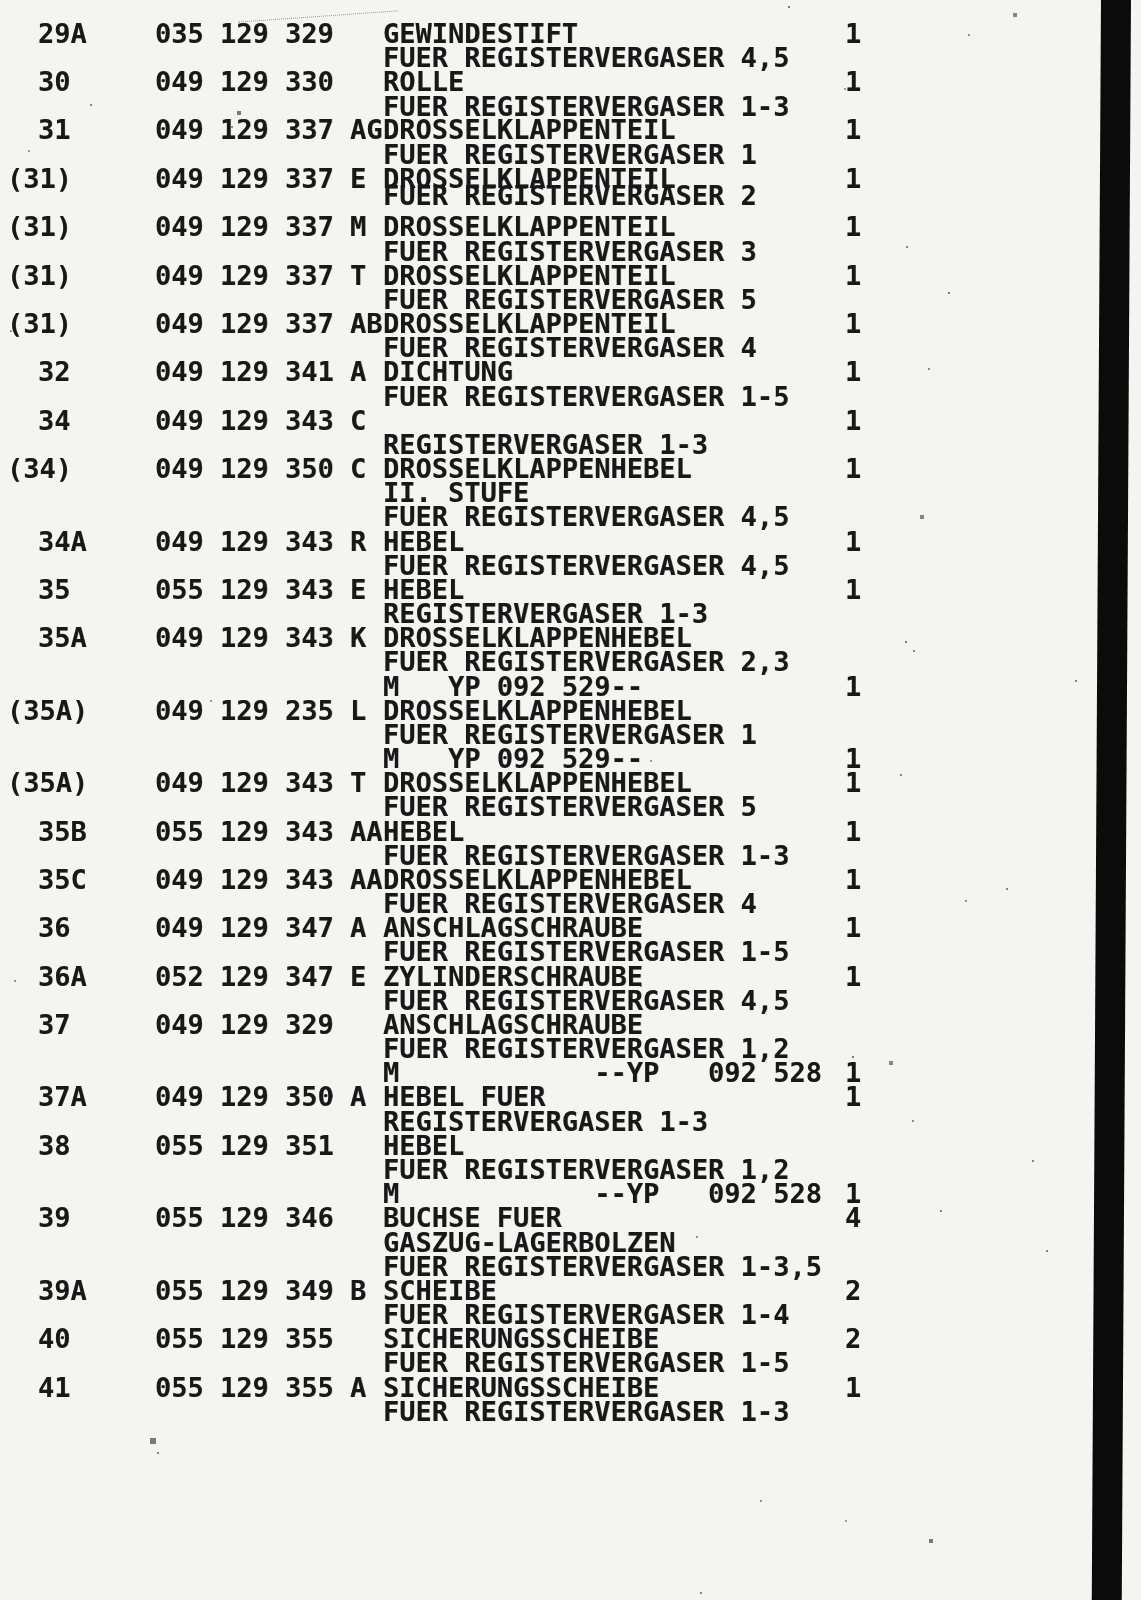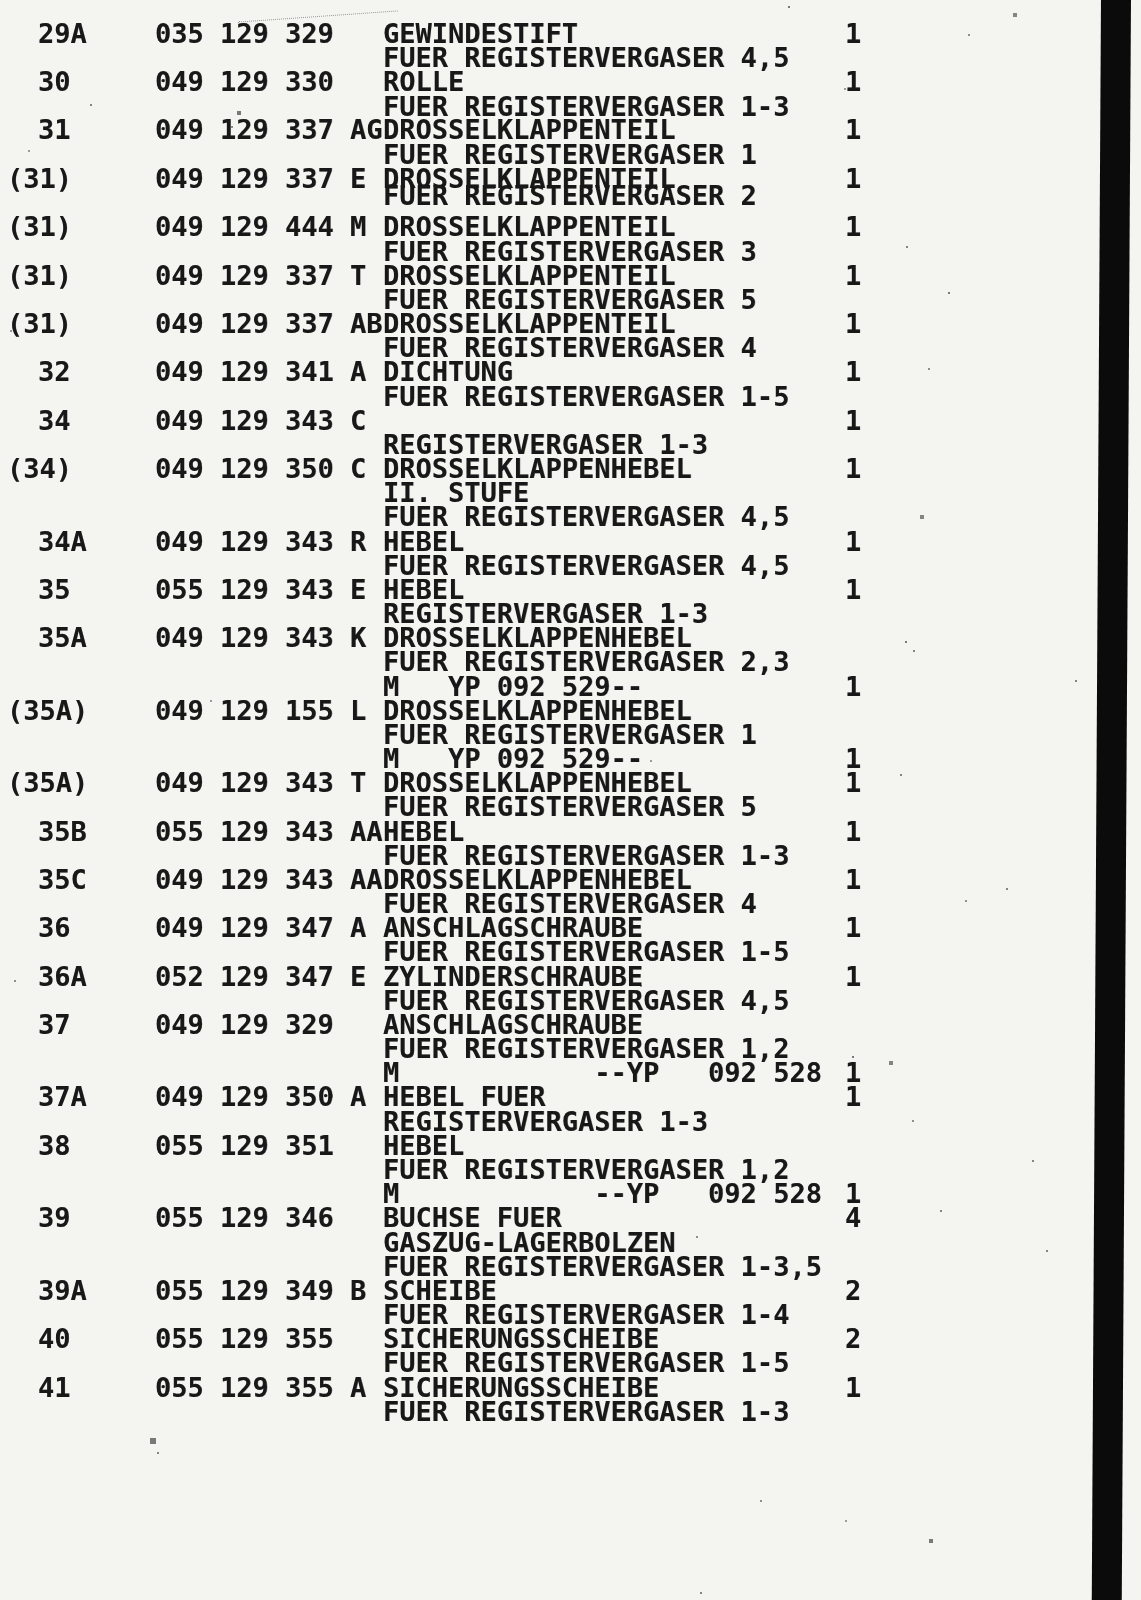--- a/index.html
+++ b/index.html
@@ -70,41 +70,41 @@
 <div class="page">
   <div>
       <div class="line" style="top: 22px;"><span class="col col-item">29A</span><span class="col col-part">035 129 329</span><span class="col col-desc">GEWINDESTIFT</span><span class="col col-qty">1</span></div>
       <div class="line" style="top: 46.17px;"><span class="col col-desc">FUER REGISTERVERGASER 4,5</span></div>
       <div class="line" style="top: 70.34px;"><span class="col col-item">30</span><span class="col col-part">049 129 330</span><span class="col col-desc">ROLLE</span><span class="col col-qty">1</span></div>
       <div class="line" style="top: 94.51px;"><span class="col col-desc">FUER REGISTERVERGASER 1-3</span></div>
       <div class="line" style="top: 118px;"><span class="col col-item">31</span><span class="col col-part">049 129 337 AG</span><span class="col col-desc">DROSSELKLAPPENTEIL</span><span class="col col-qty">1</span></div>
       <div class="line" style="top: 142.85px;"><span class="col col-desc">FUER REGISTERVERGASER 1</span></div>
       <div class="line" style="top: 167.02px;"><span class="col col-item paren">(31)</span><span class="col col-part">049 129 337 E</span><span class="col col-desc">DROSSELKLAPPENTEIL</span><span class="col col-qty">1</span></div>
       <div class="line" style="top: 184px;"><span class="col col-desc">FUER REGISTERVERGASER 2</span></div>
-      <div class="line" style="top: 215.36px;"><span class="col col-item paren">(31)</span><span class="col col-part">049 129 444 M</span><span class="col col-desc">DROSSELKLAPPENTEIL</span><span class="col col-qty">1</span></div>
+      <div class="line" style="top: 215.36px;"><span class="col col-item paren">(31)</span><span class="col col-part">049 129 337 M</span><span class="col col-desc">DROSSELKLAPPENTEIL</span><span class="col col-qty">1</span></div>
       <div class="line" style="top: 239.53px;"><span class="col col-desc">FUER REGISTERVERGASER 3</span></div>
       <div class="line" style="top: 263.7px;"><span class="col col-item paren">(31)</span><span class="col col-part">049 129 337 T</span><span class="col col-desc">DROSSELKLAPPENTEIL</span><span class="col col-qty">1</span></div>
       <div class="line" style="top: 287.87px;"><span class="col col-desc">FUER REGISTERVERGASER 5</span></div>
       <div class="line" style="top: 312.04px;"><span class="col col-item paren">(31)</span><span class="col col-part">049 129 337 AB</span><span class="col col-desc">DROSSELKLAPPENTEIL</span><span class="col col-qty">1</span></div>
       <div class="line" style="top: 336.21px;"><span class="col col-desc">FUER REGISTERVERGASER 4</span></div>
       <div class="line" style="top: 360.38px;"><span class="col col-item">32</span><span class="col col-part">049 129 341 A</span><span class="col col-desc">DICHTUNG</span><span class="col col-qty">1</span></div>
       <div class="line" style="top: 384.55px;"><span class="col col-desc">FUER REGISTERVERGASER 1-5</span></div>
       <div class="line" style="top: 408.72px; padding-left: 8px;"><span class="col col-item">34</span><span class="col col-part">049 129 343 C</span><span class="col col-qty">1</span></div>
       <div class="line" style="top: 432.89px;"><span class="col col-desc">REGISTERVERGASER 1-3</span></div>
       <div class="line" style="top: 457.06px;"><span class="col col-item paren">(34)</span><span class="col col-part">049 129 350 C</span><span class="col col-desc">DROSSELKLAPPENHEBEL</span><span class="col col-qty">1</span></div>
       <div class="line" style="top: 481.23px;"><span class="col col-desc">II. STUFE</span></div>
       <div class="line" style="top: 505.4px;"><span class="col col-desc">FUER REGISTERVERGASER 4,5</span></div>
       <div class="line" style="top: 529.57px;"><span class="col col-item">34A</span><span class="col col-part">049 129 343 R</span><span class="col col-desc">HEBEL</span><span class="col col-qty">1</span></div>
       <div class="line" style="top: 553.74px;"><span class="col col-desc">FUER REGISTERVERGASER 4,5</span></div>
       <div class="line" style="top: 577.91px;"><span class="col col-item">35</span><span class="col col-part">055 129 343 E</span><span class="col col-desc">HEBEL</span><span class="col col-qty">1</span></div>
       <div class="line" style="top: 602.08px;"><span class="col col-desc">REGISTERVERGASER 1-3</span></div>
       <div class="line" style="top: 626.25px;"><span class="col col-item">35A</span><span class="col col-part">049 129 343 K</span><span class="col col-desc">DROSSELKLAPPENHEBEL</span></div>
       <div class="line" style="top: 650.42px;"><span class="col col-desc">FUER REGISTERVERGASER 2,3</span></div>
       <div class="line" style="top: 674.59px;"><span class="col col-desc">M   YP 092 529--</span><span class="col col-qty">1</span></div>
-      <div class="line" style="top: 698.76px;"><span class="col col-item paren">(35A)</span><span class="col col-part">049 129 155 L</span><span class="col col-desc">DROSSELKLAPPENHEBEL</span></div>
+      <div class="line" style="top: 698.76px;"><span class="col col-item paren">(35A)</span><span class="col col-part">049 129 235 L</span><span class="col col-desc">DROSSELKLAPPENHEBEL</span></div>
       <div class="line" style="top: 722.93px;"><span class="col col-desc">FUER REGISTERVERGASER 1</span></div>
       <div class="line" style="top: 747.1px;"><span class="col col-desc">M   YP 092 529--</span><span class="col col-qty">1</span></div>
       <div class="line" style="top: 771.27px;"><span class="col col-item paren">(35A)</span><span class="col col-part">049 129 343 T</span><span class="col col-desc">DROSSELKLAPPENHEBEL</span><span class="col col-qty">1</span></div>
       <div class="line" style="top: 795.44px;"><span class="col col-desc">FUER REGISTERVERGASER 5</span></div>
       <div class="line" style="top: 819.61px;"><span class="col col-item">35B</span><span class="col col-part">055 129 343 AA</span><span class="col col-desc">HEBEL</span><span class="col col-qty">1</span></div>
       <div class="line" style="top: 843.78px;"><span class="col col-desc">FUER REGISTERVERGASER 1-3</span></div>
       <div class="line" style="top: 867.95px;"><span class="col col-item">35C</span><span class="col col-part">049 129 343 AA</span><span class="col col-desc">DROSSELKLAPPENHEBEL</span><span class="col col-qty">1</span></div>
       <div class="line" style="top: 892.12px;"><span class="col col-desc">FUER REGISTERVERGASER 4</span></div>
       <div class="line" style="top: 916.29px;"><span class="col col-item">36</span><span class="col col-part">049 129 347 A</span><span class="col col-desc">ANSCHLAGSCHRAUBE</span><span class="col col-qty">1</span></div>
       <div class="line" style="top: 940.46px;"><span class="col col-desc">FUER REGISTERVERGASER 1-5</span></div>

